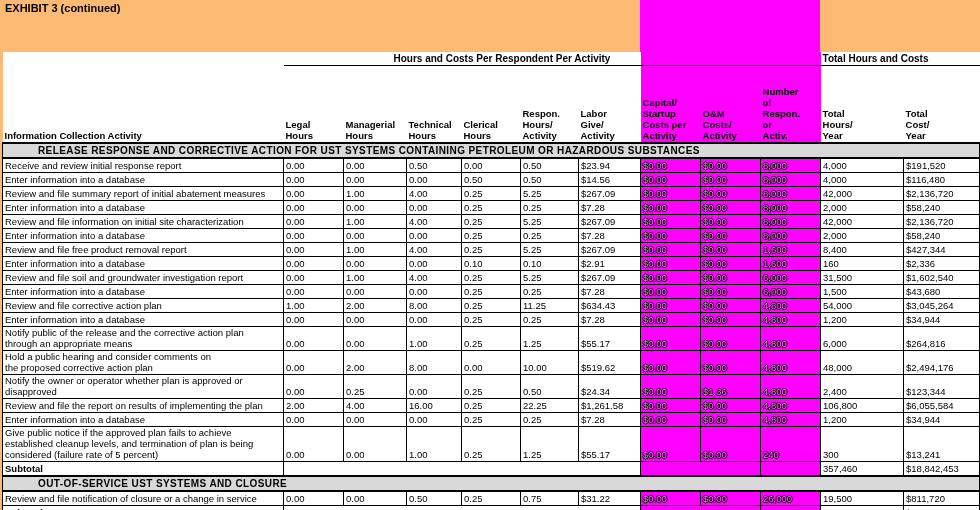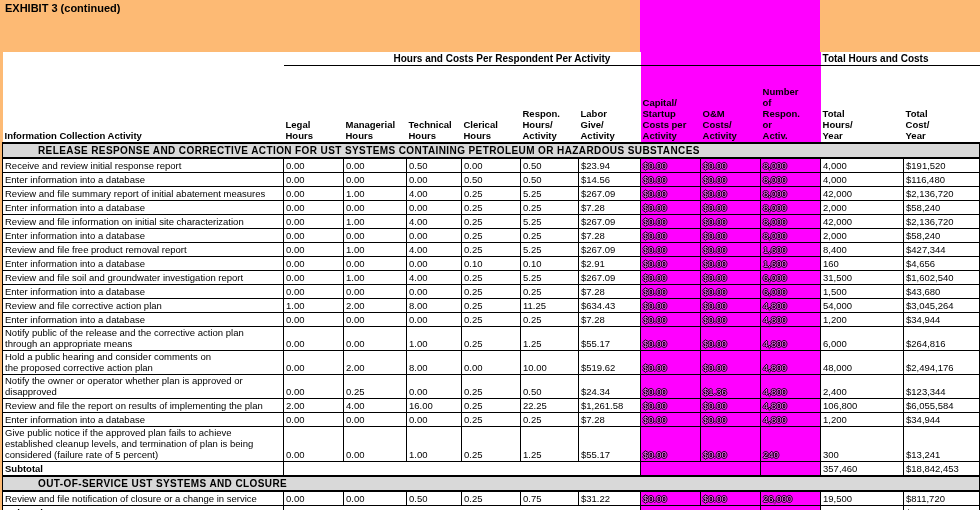--- a/index.html
+++ b/index.html
@@ -216,21 +216,21 @@
           <td>0.00</td>
           <td>0.00</td>
           <td>0.00</td>
           <td>0.10</td>
           <td>0.10</td>
           <td>$2.91</td>
           <td class="hl hlv">$0.00</td>
           <td class="hl hlv">$0.00</td>
           <td class="hl hlv">1,600</td>
           <td>160</td>
-          <td>$4,656</td>
+          <td>$2,336</td>
         </tr>
         <tr>
           <td class="act">Review and file soil and groundwater investigation report</td>
           <td>0.00</td>
           <td>1.00</td>
           <td>4.00</td>
           <td>0.25</td>
           <td>5.25</td>
           <td>$267.09</td>
           <td class="hl hlv">$0.00</td>

